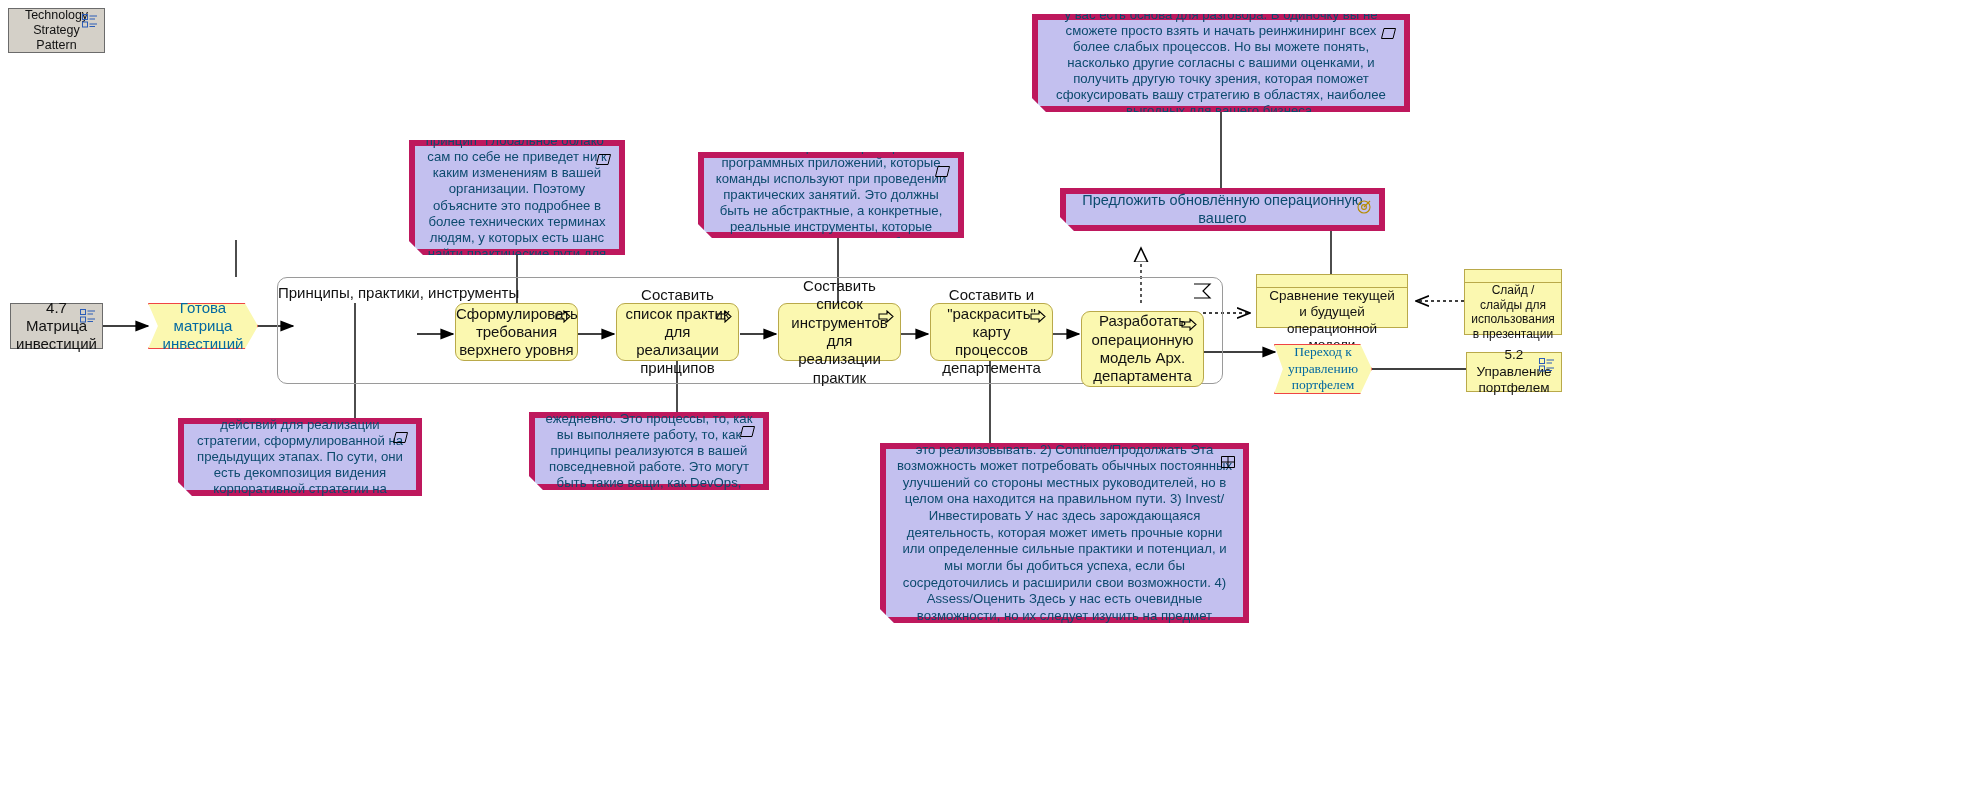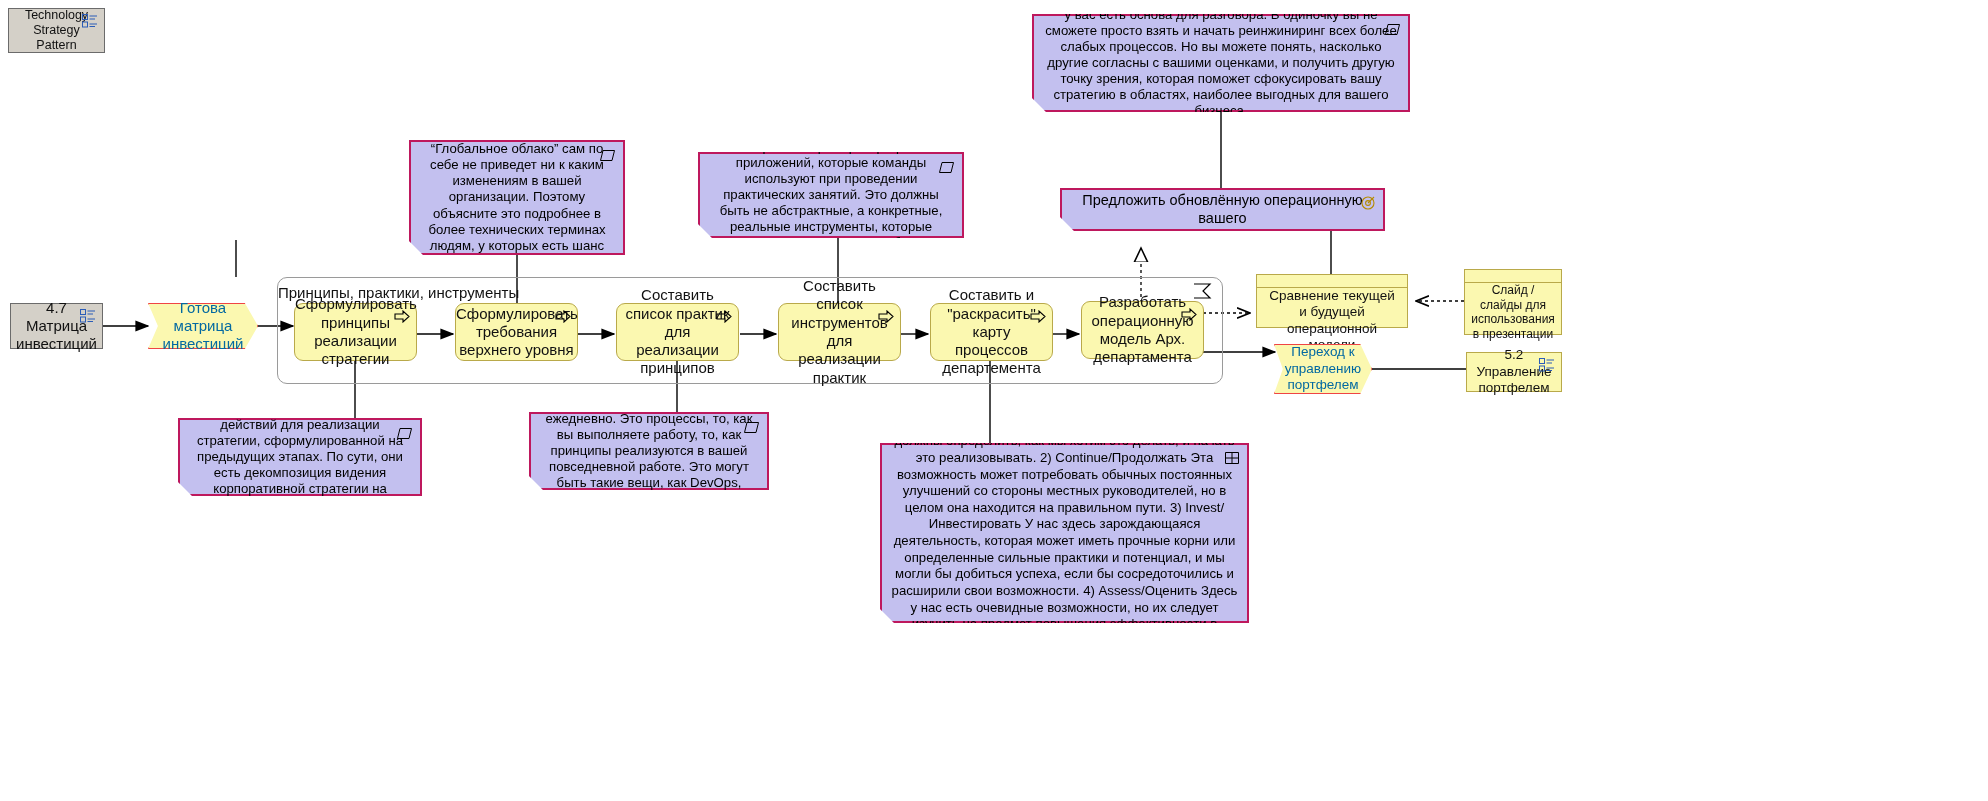--- a/index.html
+++ b/index.html
@@ -34,22 +34,22 @@
   .obj .band{width:100%;height:13px;border-bottom:1px solid #b9a94a;box-sizing:border-box;flex:0 0 13px;}
   .obj .objtext{flex:1;display:flex;align-items:center;justify-content:center;width:100%;}
   
   .event{
     background:#fbf8b0;border:1px solid #ef4444;
     font-size:15px;color:#0369a1;
     clip-path:polygon(0 0, 88% 0, 100% 50%, 88% 100%, 0 100%, 9% 50%);
   }
   
   .note{
-    background:#c3c0ef;border:2px solid #be185d;
-    font-size:14.5px;color:#000000;
+    background:#c3c0ef;border:6px solid #be185d;
+    font-size:14.5px;color:#0c4a6e;
     clip-path:polygon(0 0, 100% 0, 100% 100%, 14px 100%, 0 calc(100% - 14px));
   }
   
   .group{
     position:absolute;border:1px solid #9a9a9a;border-radius:10px;background:transparent;
   }
   .group-title{
     position:absolute;font-size:15px;color:#111;width:100%;top:6px;left:0;
   }
 
@@ -152,28 +152,20 @@
           <line x1="7.5" y1="10" x2="15" y2="10" stroke="#2a5cb8"></line>
           <line x1="7.5" y1="12.5" x2="13" y2="12.5" stroke="#2a5cb8"></line>
         </svg>
     </span>
   </div>
 
   <div class="node event" style="left:148px;top:303px;width:110px;height:46px;">
     <span class="lbl">Готова матрица инвестиций</span>
   </div>
 
-  <div class="node proc" style="left:294px;top:303px;width:123px;height:58px;">
-    <span class="lbl">Сформулировать принципы реализации стратегии</span>
-    <span class="icon ico-tl">
-      <svg class="glyph-arrow" viewBox="0 0 16 13">
-          <path d="M1,4 L9,4 L9,1 L15,6.5 L9,12 L9,9 L1,9 z" fill="none" stroke="#000" stroke-width="1.1"></path>
-        </svg>
-    </span>
-  </div>
 
   <div class="node proc" style="left:455px;top:303px;width:123px;height:58px;">
     <span class="lbl">Сформулировать требования верхнего уровня</span>
     <span class="icon ico-tl">
       <svg class="glyph-arrow" viewBox="0 0 16 13">
           <path d="M1,4 L9,4 L9,1 L15,6.5 L9,12 L9,9 L1,9 z" fill="none" stroke="#000" stroke-width="1.1"></path>
         </svg>
     </span>
   </div>
 
@@ -197,21 +189,21 @@
 
   <div class="node proc" style="left:930px;top:303px;width:123px;height:58px;">
     <span class="lbl">Составить и "раскрасить" карту процессов департемента</span>
     <span class="icon ico-tl">
       <svg class="glyph-arrow" viewBox="0 0 16 13">
           <path d="M1,4 L9,4 L9,1 L15,6.5 L9,12 L9,9 L1,9 z" fill="none" stroke="#000" stroke-width="1.1"></path>
         </svg>
     </span>
   </div>
 
-  <div class="node proc" style="left:1081px;top:301px;width:123px;height:58px;">
+  <div class="node proc" style="left:1081px;top:311px;width:123px;height:76px;">
     <span class="lbl">Разработать операционную модель Арх. департамента</span>
     <span class="icon ico-tl">
       <svg class="glyph-arrow" viewBox="0 0 16 13">
           <path d="M1,4 L9,4 L9,1 L15,6.5 L9,12 L9,9 L1,9 z" fill="none" stroke="#000" stroke-width="1.1"></path>
         </svg>
     </span>
   </div>
 
   <div class="node obj" style="left:1256px;top:274px;width:152px;height:54px;">
     <div class="band"></div>
@@ -221,21 +213,21 @@
   </div>
 
   <div class="node obj" style="left:1464px;top:269px;width:98px;height:66px;">
     <div class="band"></div>
     <div class="objtext">
         <span class="lbl" style="font-size:12px;">Слайд / слайды для использования в презентации</span>
       </div>
   </div>
 
   <div class="node event" style="left:1274px;top:344px;width:98px;height:50px;">
-    <span class="lbl" style="font-size:13.5px;">Переход к управлению портфелем</span>
+    <span class="lbl" style="font-size:13.5px;font-family:Liberation Serif, serif;">Переход к управлению портфелем</span>
   </div>
 
   <div class="node grey-box" style="left:1466px;top:352px;width:96px;height:40px;background:#fbf8b0;border-color:#b9a94a;">
     <span class="lbl" style="font-size:13.5px;">5.2 Управление портфелем</span>
     <span class="icon ico-tl">
       <svg class="glyph-grid" viewBox="0 0 16 14">
           <rect x="0.5" y="0.5" width="5" height="5" fill="none" stroke="#2a5cb8"></rect>
           <rect x="0.5" y="8" width="5" height="5" fill="none" stroke="#2a5cb8"></rect>
           <line x1="7.5" y1="2" x2="15" y2="2" stroke="#2a5cb8"></line>
           <line x1="7.5" y1="5" x2="13" y2="5" stroke="#2a5cb8"></line>

